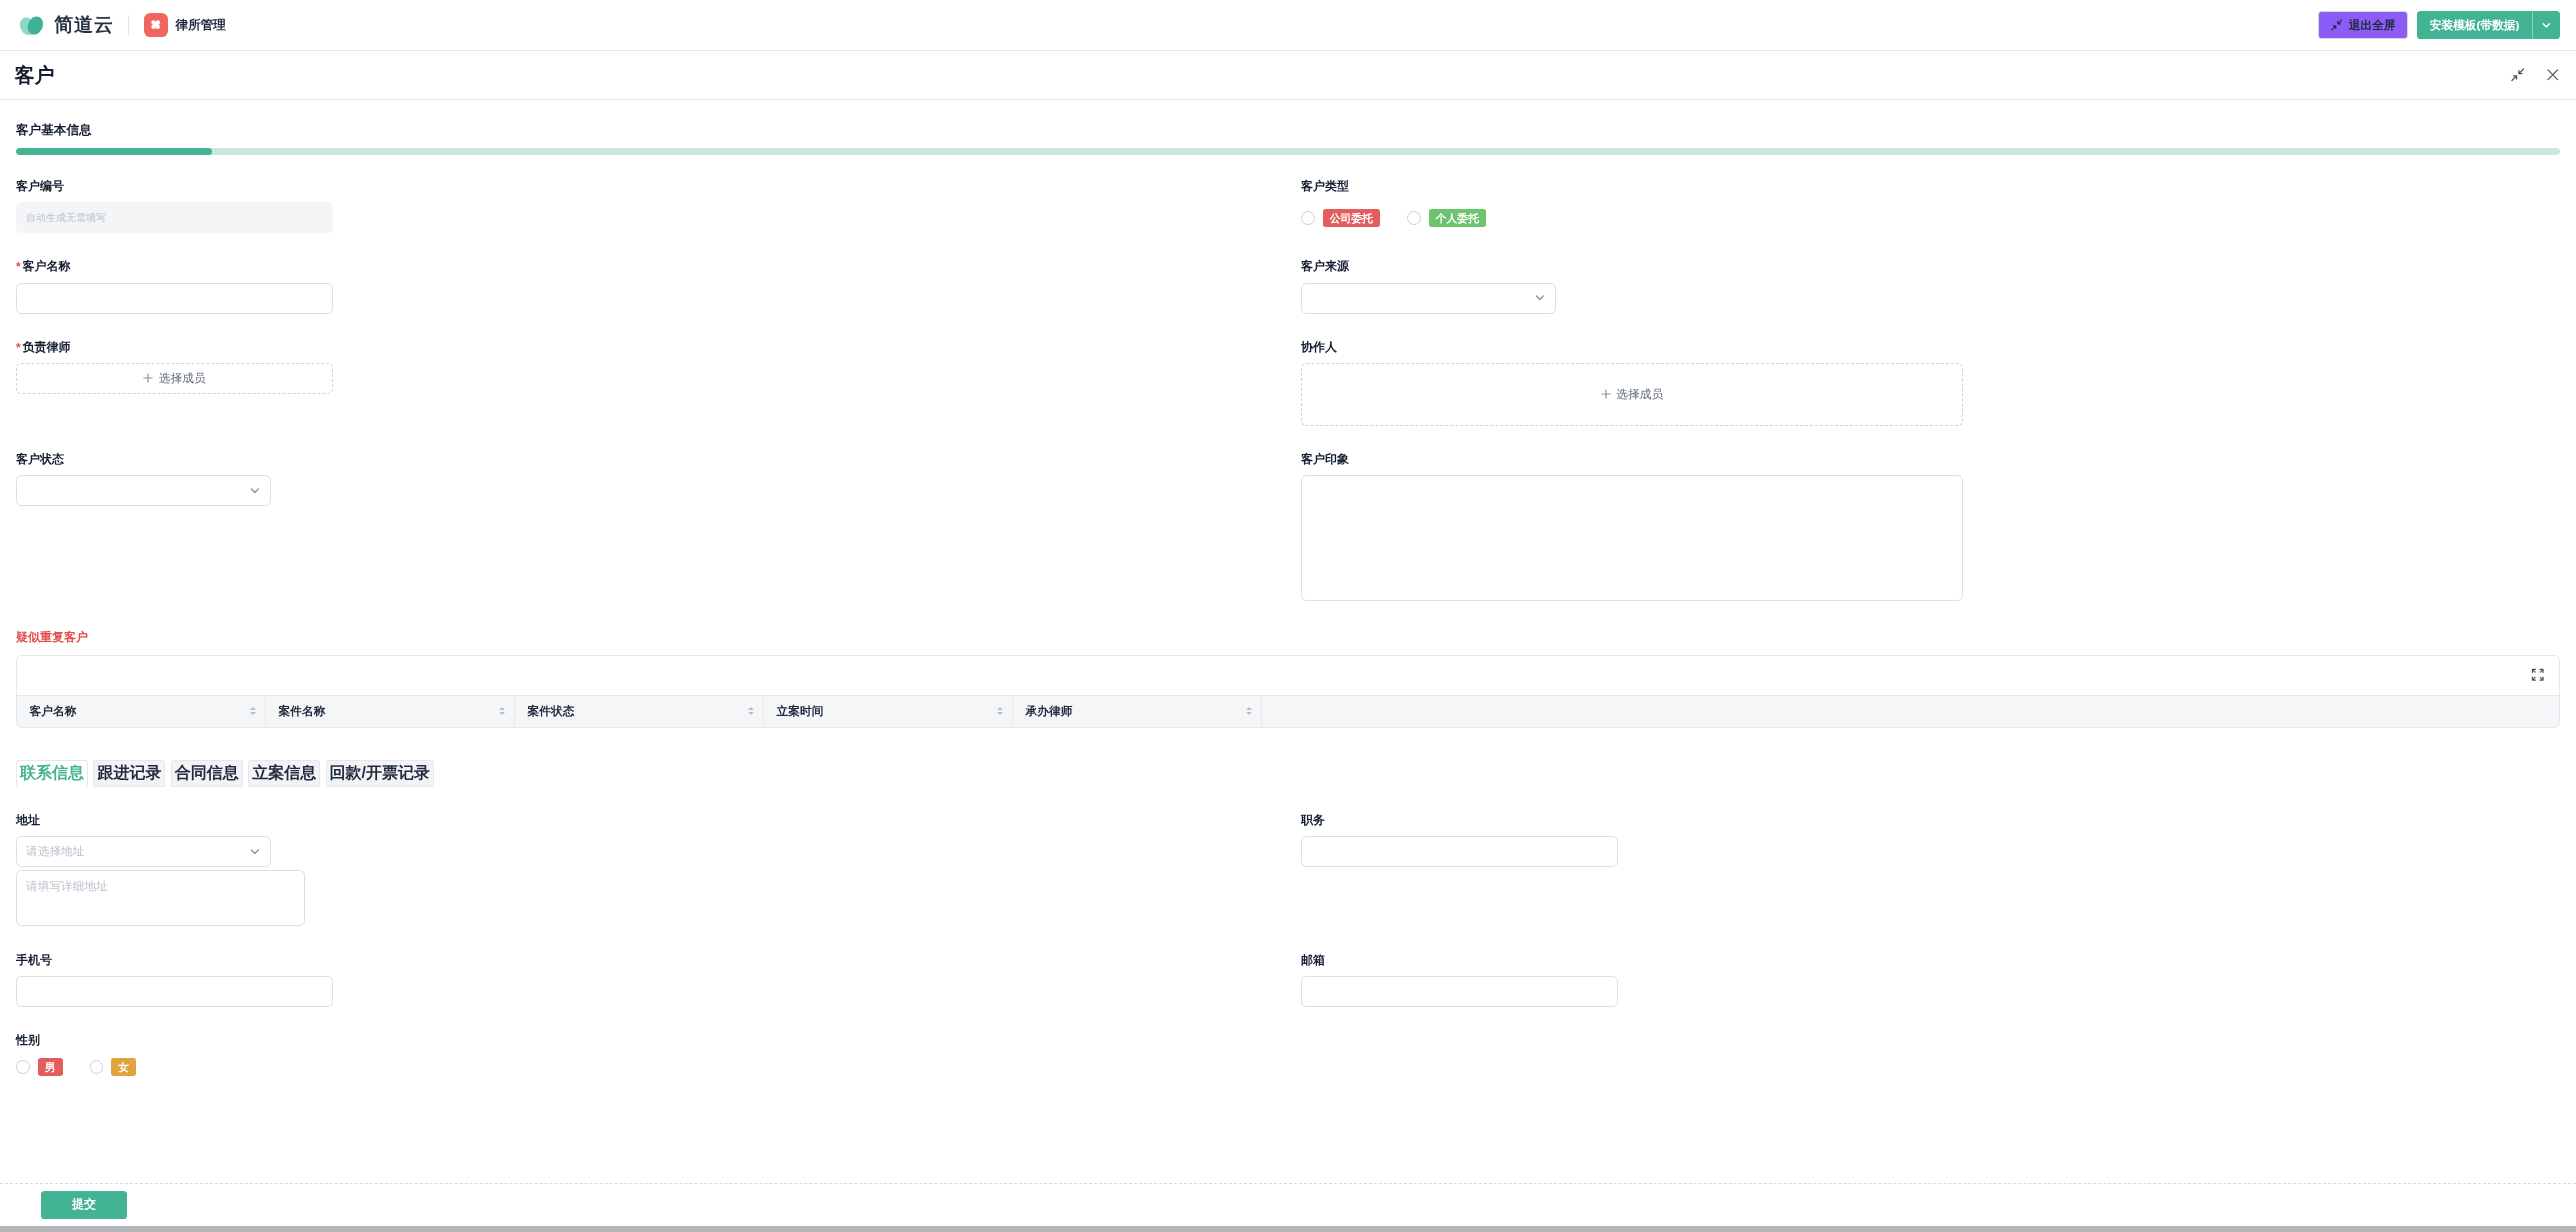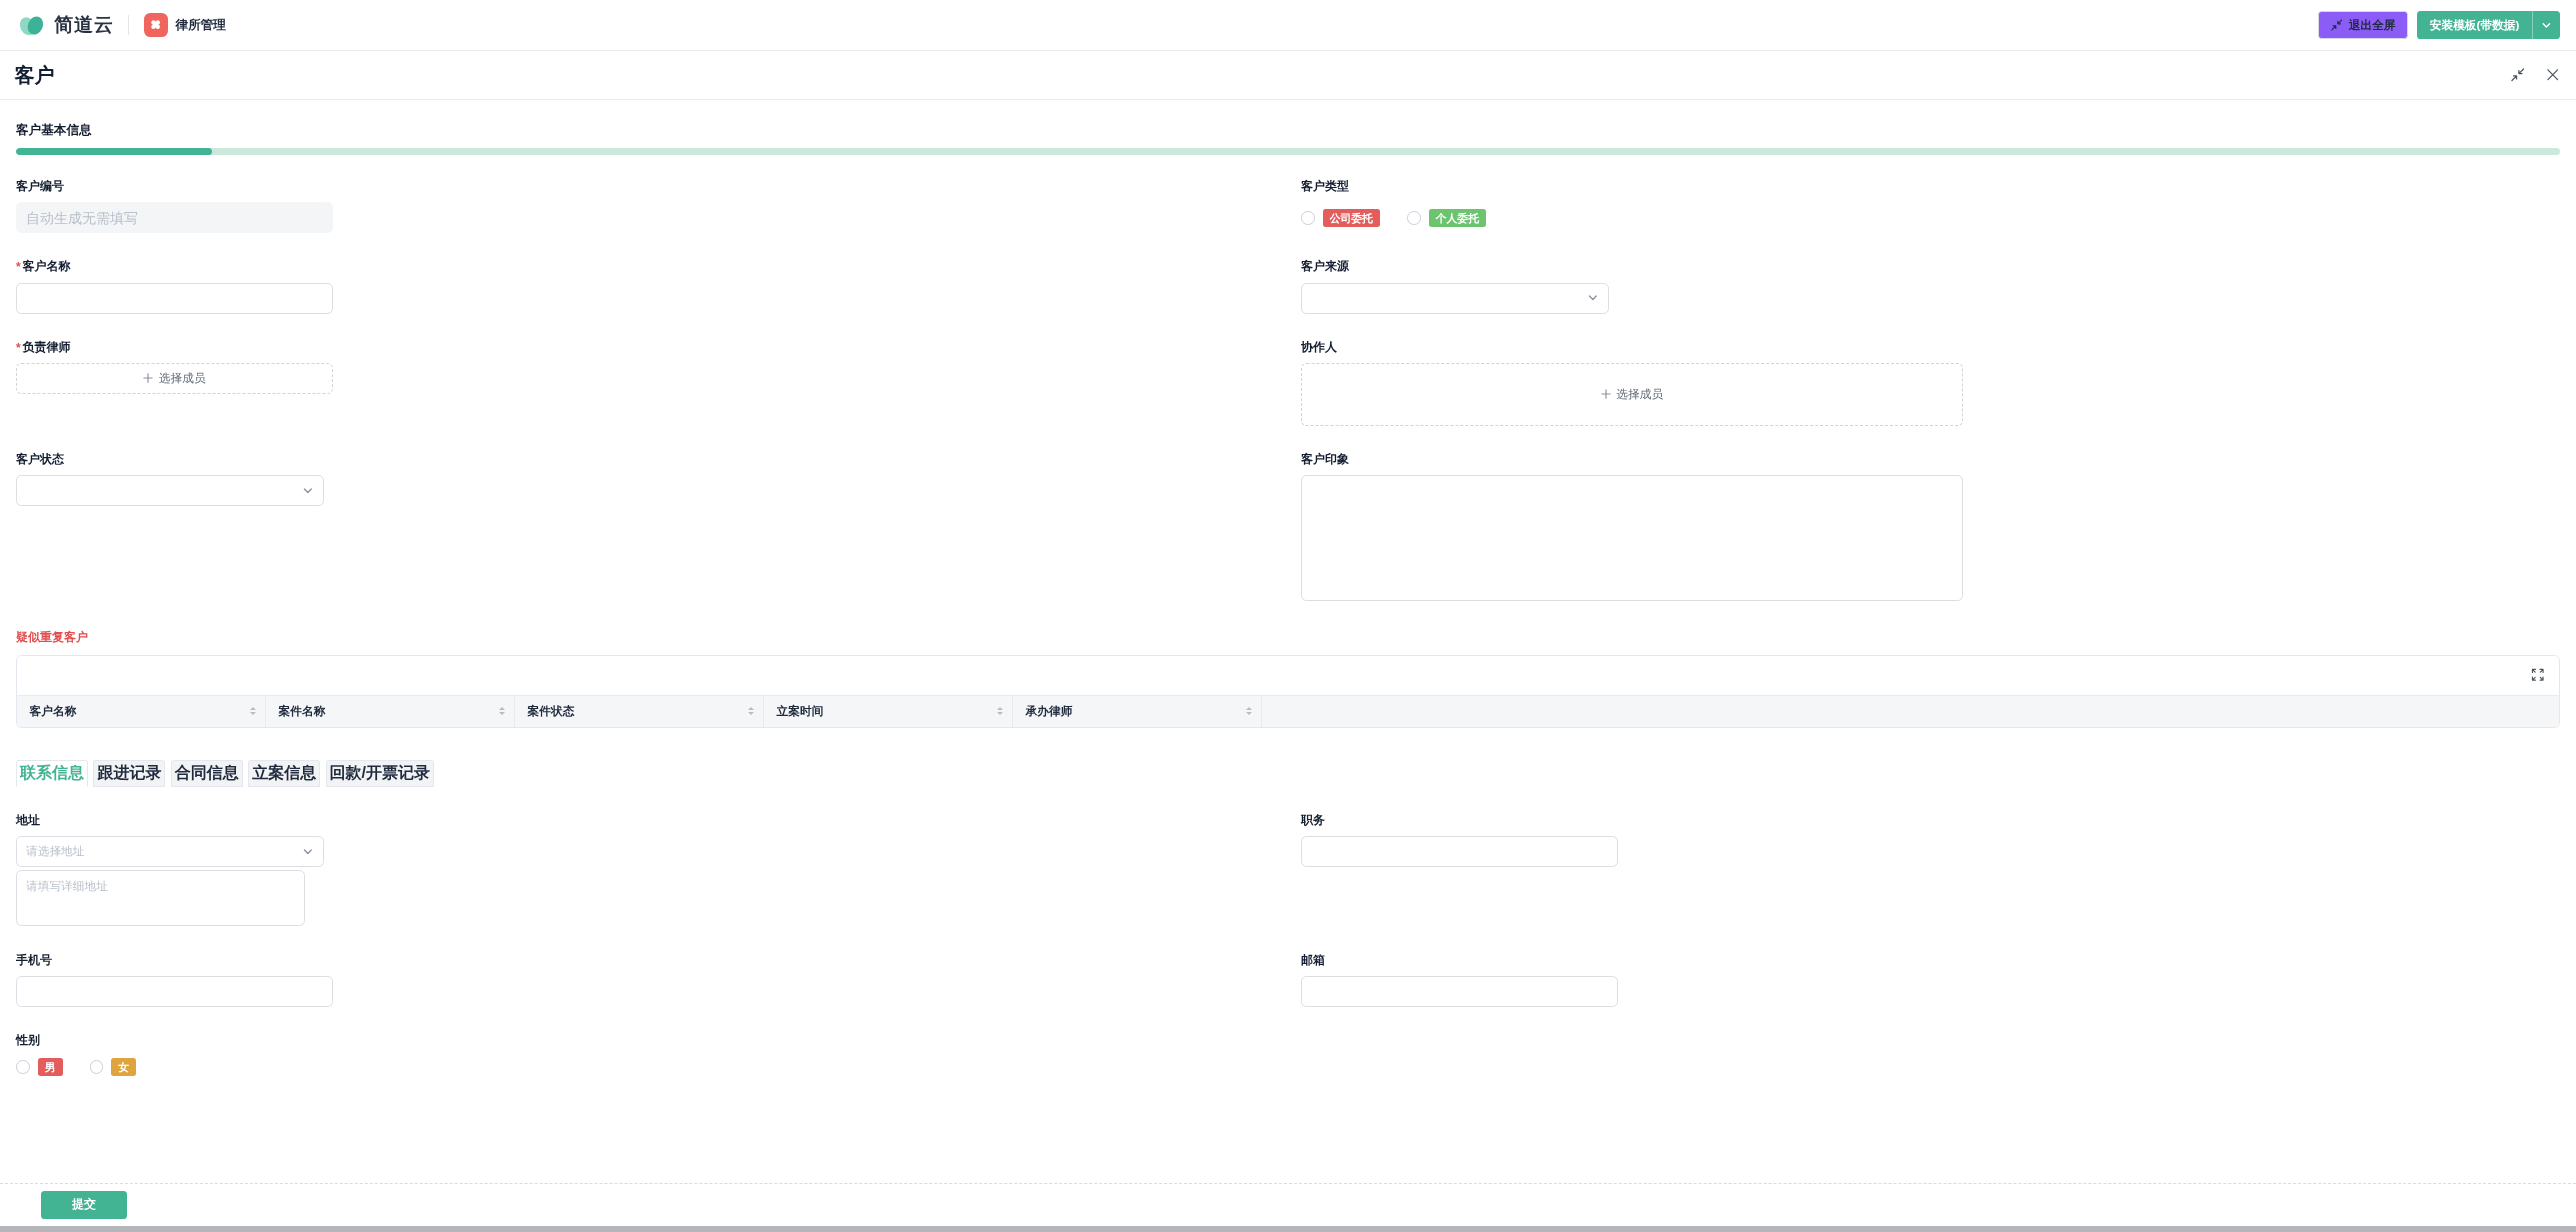--- a/index.html
+++ b/index.html
@@ -53,27 +53,27 @@
   .fields{ margin-top:23.5px; }
   .row{ position:relative; margin-bottom:25px; }
   .col-right{ position:absolute; left:1285px; top:0; }
   .flabel{
     font-size:12px; font-weight:600; color:#141e31; margin-bottom:7.2px;
     display:flex; align-items:flex-start; gap:1.8px; line-height:17px;
   }
   .req{ color:#e34d4d; font-weight:700; transform:translateY(0.9px); }
   .tinput{
     width:317px; height:31px; border:0.9px solid #dcdee3; border-radius:5.4px;
-    padding:0 9px; font-size:14px; color:#141e31; background:#fff;
+    padding:0 9px; font-size:10px; color:#141e31; background:#fff;
     font-family:"Liberation Sans", sans-serif;
   }
   .tinput::placeholder, .tarea::placeholder{ color:#b9c0cb; }
   .tinput:disabled{ background:#f4f5f7; border-color:#f4f5f7; color:#b9c0cb; }
   .selectbox{
-    width:308px; height:31px; border:0.9px solid #dcdee3; border-radius:5.4px; background:#fff;
+    width:255px; height:31px; border:0.9px solid #dcdee3; border-radius:5.4px; background:#fff;
     display:flex; align-items:center; padding:0 9px; font-size:11.7px; color:#b9c0cb; cursor:pointer;
   }
   .selectbox .chev{ margin-left:auto; color:#8a93a3; display:flex; }
   .tarea{
     border:0.9px solid #dcdee3; border-radius:5.4px; padding:7.2px 9px; font-size:11.7px;
     resize:none; font-family:"Liberation Sans", sans-serif; color:#141e31; background:#fff; display:block;
   }
   .dashed-btn{
     border:0.9px dashed #cfd4dc; border-radius:5.4px; background:#fff; cursor:pointer;
     display:flex; align-items:center; justify-content:center; gap:5.4px;

